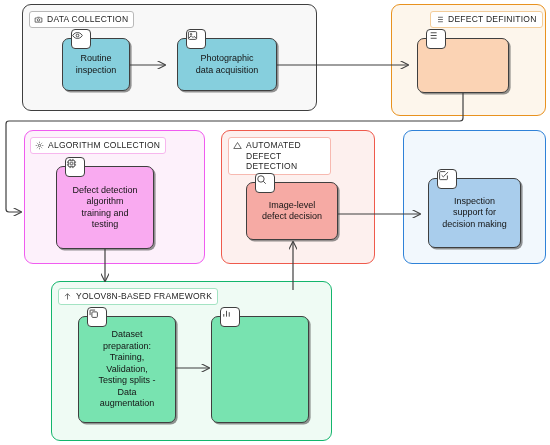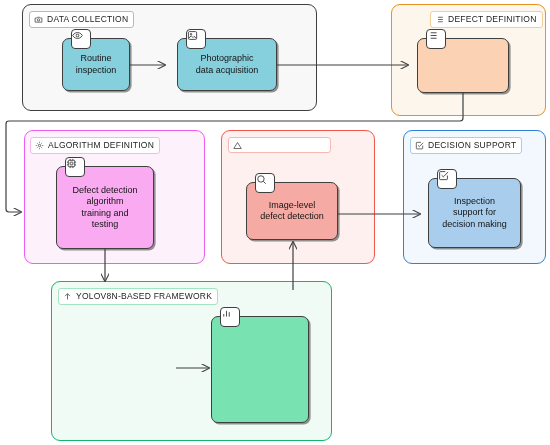--- a/index.html
+++ b/index.html
@@ -112,21 +112,21 @@
 
   <div class="group" style="left:24px;top:130px;width:181px;height:134px;
               border-color:#f05cf0;background:#fdf1fb;"></div>
   <div class="group-label" style="left:30px;top:137px;border-color:#f7b7ee;">
     <span class="gl-ico">
       <svg viewBox="0 0 24 24" fill="none" stroke="#3f3f3f" stroke-width="2">
         <circle cx="12" cy="12" r="3.2"></circle>
         <path d="M12 2v2.6M12 19.4V22M2 12h2.6M19.4 12H22M5 5l1.9 1.9M17.1 17.1L19 19M19 5l-1.9 1.9M6.9 17.1L5 19"></path>
       </svg>
     </span>
-    <span>ALGORITHM DEFINITION</span>
+    <span>ALGORITHM COLLECTION</span>
   </div>
 
   <div class="node" style="left:56px;top:166px;width:98px;height:83px;background:#f9aaf0;">
     <span class="node-ico">
       <svg viewBox="0 0 24 24" fill="none" stroke="#3f3f3f" stroke-width="2">
         <rect x="5" y="5" width="14" height="14" rx="2"></rect>
         <rect x="9" y="9" width="6" height="6" rx="1"></rect>
         <path d="M9 2v3M15 2v3M9 19v3M15 19v3M2 9h3M2 15h3M19 9h3M19 15h3"></path>
       </svg>
     </span>
@@ -137,44 +137,36 @@
   </div>
 
   <div class="group" style="left:221px;top:130px;width:154px;height:134px;
               border-color:#ef5a4c;background:#fdf0ee;"></div>
   <div class="group-label wrap" style="left:228px;top:137px;border-color:#f7b9b0;">
     <span class="gl-ico">
       <svg viewBox="0 0 24 24" fill="none" stroke="#3f3f3f" stroke-width="2">
         <path d="M12 4L22 20H2z"></path>
       </svg>
     </span>
+    <span>AUTOMATED DEFECT DETECTION</span>
   </div>
 
   <div class="node" style="left:246px;top:182px;width:92px;height:58px;background:#f6aaa4;">
     <span class="node-ico">
       <svg viewBox="0 0 24 24" fill="none" stroke="#3f3f3f" stroke-width="2">
         <circle cx="10.8" cy="10.8" r="7"></circle>
           <path d="M16 16l5.2 5.2"></path>
       </svg>
     </span>
     <span style="white-space:pre-line">Image-level
-defect detection</span>
+defect decision</span>
   </div>
 
   <div class="group" style="left:403px;top:130px;width:143px;height:134px;
               border-color:#2f82d8;background:#f2f8fd;"></div>
-  <div class="group-label" style="left:410px;top:137px;border-color:#a9cdee;">
-    <span class="gl-ico">
-      <svg viewBox="0 0 24 24" fill="none" stroke="#3f3f3f" stroke-width="2">
-        <path d="M20.5 12v7.5a1.5 1.5 0 01-1.5 1.5H5a1.5 1.5 0 01-1.5-1.5V5A1.5 1.5 0 015 3.5h11"></path>
-        <path d="M8 11.5l3.6 3.4L22 4.6"></path>
-      </svg>
-    </span>
-    <span>DECISION SUPPORT</span>
-  </div>
 
   <div class="node" style="left:428px;top:178px;width:93px;height:70px;background:#a9cdec;">
     <span class="node-ico">
       <svg viewBox="0 0 24 24" fill="none" stroke="#3f3f3f" stroke-width="2">
         <path d="M20.5 12v7.5a1.5 1.5 0 01-1.5 1.5H5a1.5 1.5 0 01-1.5-1.5V5A1.5 1.5 0 015 3.5h11"></path>
         <path d="M8 11.5l3.6 3.4L22 4.6"></path>
       </svg>
     </span>
     <span style="white-space:pre-line">Inspection
 support for
@@ -185,20 +177,35 @@
               border-color:#13b56c;background:#effbf4;"></div>
   <div class="group-label" style="left:58px;top:288px;border-color:#a4e3c3;">
     <span class="gl-ico">
       <svg viewBox="0 0 24 24" fill="none" stroke="#3f3f3f" stroke-width="2">
         <path d="M12 20V4.5M5.5 11L12 4.5 18.5 11"></path>
       </svg>
     </span>
     <span>YOLOV8N-BASED FRAMEWORK</span>
   </div>
 
+  <div class="node" style="left:78px;top:316px;width:98px;height:107px;background:#78e3b0;">
+    <span class="node-ico">
+      <svg viewBox="0 0 24 24" fill="none" stroke="#3f3f3f" stroke-width="2">
+        <rect x="8.5" y="8.5" width="12" height="12" rx="2"></rect>
+        <path d="M15.5 4.5H5.5a1 1 0 00-1 1v10"></path>
+      </svg>
+    </span>
+    <span style="white-space:pre-line">Dataset
+preparation:
+Training,
+Validation,
+Testing splits -
+Data
+augmentation</span>
+  </div>
 
   <div class="node" style="left:211px;top:316px;width:98px;height:107px;background:#78e3b0;">
     <span class="node-ico">
       <svg viewBox="0 0 24 24" fill="none" stroke="#3f3f3f" stroke-width="2" stroke-linecap="round">
         <path d="M6 18v-4M12 18V7M18 18v-8"></path>
       </svg>
     </span>
   </div>
 
 </div>

